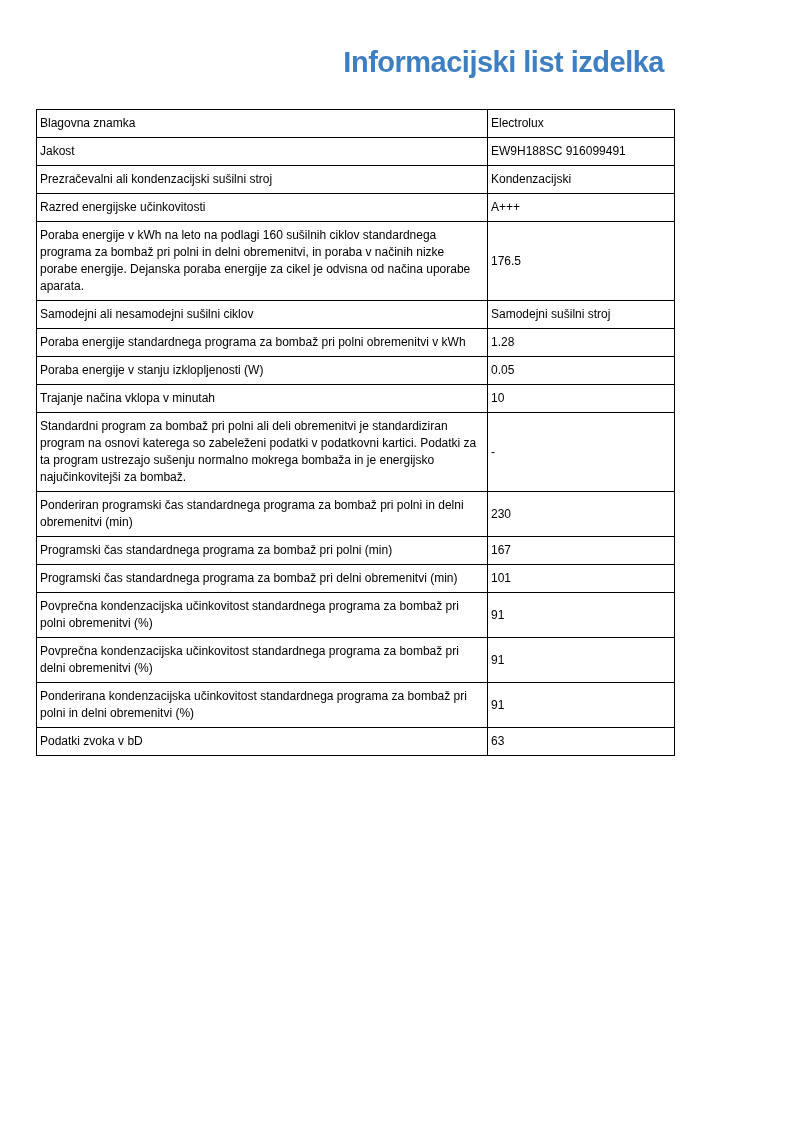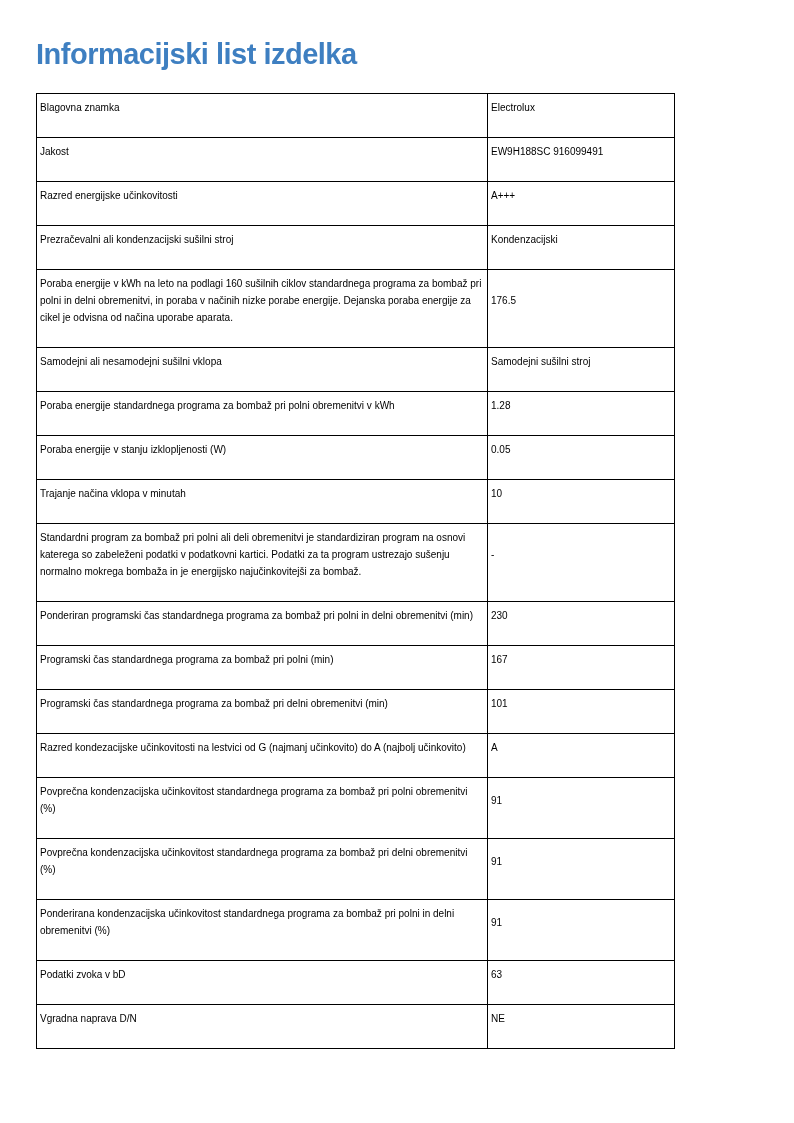--- a/index.html
+++ b/index.html
@@ -14,41 +14,41 @@
     color: #000000;
     position: relative;
   }
   .page {
     position: absolute;
     left: 36px;
     top: 0;
     width: 636px;
   }
   .doc-title {
-    margin: 0;
+    margin: 8px;
     padding-top: 38px;
     padding-bottom: 22px;
-    text-align: left;
+    text-align: right;
     font-size: 29px;
     font-weight: bold;
     letter-spacing: -0.5px;
     color: #3E7FC1;
     font-family: "Liberation Sans", sans-serif;
   }
   table.info-table {
     border-collapse: collapse;
     width: 636px;
     table-layout: fixed;
   }
   table.info-table td {
     border: 1px solid #000000;
-    font-size: 10px;
+    font-size: 12px;
     line-height: 17px;
     vertical-align: middle;
-    padding: 5px 4px 21px 3px;
+    padding: 5px 4px 5px 3px;
     word-wrap: break-word;
   }
   td.label-cell {
     width: 443px;
   }
   td.value-cell {
     width: 179px;
     margin-left: 10px;
   }
 </style>
@@ -62,33 +62,33 @@
     <tbody id="table-body">
         <tr>
           <td class="label-cell">Blagovna znamka</td>
           <td class="value-cell">Electrolux</td>
         </tr>
         <tr>
           <td class="label-cell">Jakost</td>
           <td class="value-cell">EW9H188SC 916099491</td>
         </tr>
         <tr>
+          <td class="label-cell">Prezračevalni ali kondenzacijski sušilni stroj</td>
+          <td class="value-cell">Kondenzacijski</td>
+        </tr>
+        <tr>
           <td class="label-cell">Razred energijske učinkovitosti</td>
           <td class="value-cell">A+++</td>
-        </tr>
-        <tr>
-          <td class="label-cell">Prezračevalni ali kondenzacijski sušilni stroj</td>
-          <td class="value-cell">Kondenzacijski</td>
         </tr>
         <tr>
           <td class="label-cell">Poraba energije v kWh na leto na podlagi 160 sušilnih ciklov standardnega programa za bombaž pri polni in delni obremenitvi, in poraba v načinih nizke porabe energije. Dejanska poraba energije za cikel je odvisna od načina uporabe aparata.</td>
           <td class="value-cell">176.5</td>
         </tr>
         <tr>
-          <td class="label-cell">Samodejni ali nesamodejni sušilni vklopa</td>
+          <td class="label-cell">Samodejni ali nesamodejni sušilni ciklov</td>
           <td class="value-cell">Samodejni sušilni stroj</td>
         </tr>
         <tr>
           <td class="label-cell">Poraba energije standardnega programa za bombaž pri polni obremenitvi v kWh</td>
           <td class="value-cell">1.28</td>
         </tr>
         <tr>
           <td class="label-cell">Poraba energije v stanju izklopljenosti (W)</td>
           <td class="value-cell">0.05</td>
         </tr>
@@ -106,38 +106,30 @@
         </tr>
         <tr>
           <td class="label-cell">Programski čas standardnega programa za bombaž pri polni (min)</td>
           <td class="value-cell">167</td>
         </tr>
         <tr>
           <td class="label-cell">Programski čas standardnega programa za bombaž pri delni obremenitvi (min)</td>
           <td class="value-cell">101</td>
         </tr>
         <tr>
-          <td class="label-cell">Razred kondezacijske učinkovitosti na lestvici od G (najmanj učinkovito) do A (najbolj učinkovito)</td>
-          <td class="value-cell">A</td>
-        </tr>
-        <tr>
           <td class="label-cell">Povprečna kondenzacijska učinkovitost standardnega programa za bombaž pri polni obremenitvi (%)</td>
           <td class="value-cell">91</td>
         </tr>
         <tr>
           <td class="label-cell">Povprečna kondenzacijska učinkovitost standardnega programa za bombaž pri  delni obremenitvi (%)</td>
           <td class="value-cell">91</td>
         </tr>
         <tr>
           <td class="label-cell">Ponderirana kondenzacijska učinkovitost standardnega programa za bombaž pri polni in delni obremenitvi (%)</td>
           <td class="value-cell">91</td>
         </tr>
         <tr>
           <td class="label-cell">Podatki zvoka v bD</td>
           <td class="value-cell">63</td>
         </tr>
-        <tr>
-          <td class="label-cell">Vgradna naprava D/N</td>
-          <td class="value-cell">NE</td>
-        </tr>
       </tbody>
   </table>
 </div>
 
 </body></html>

